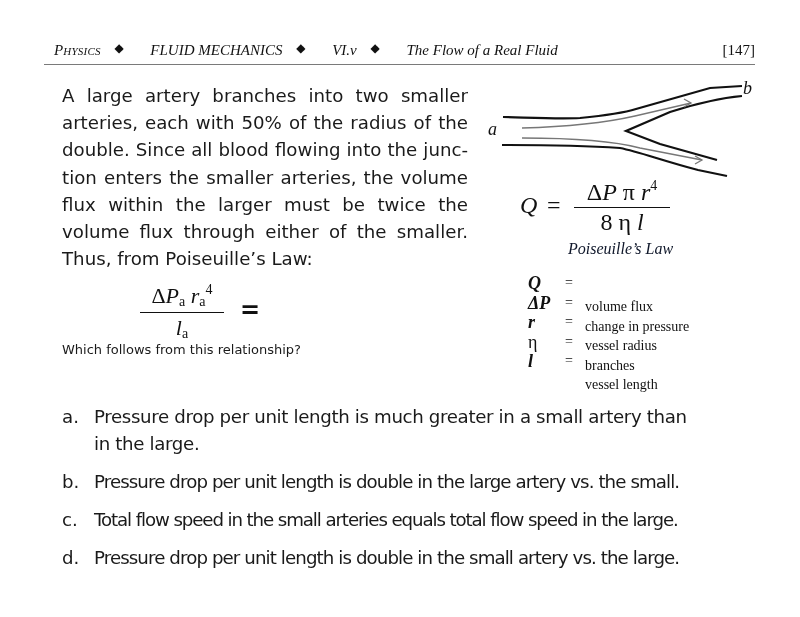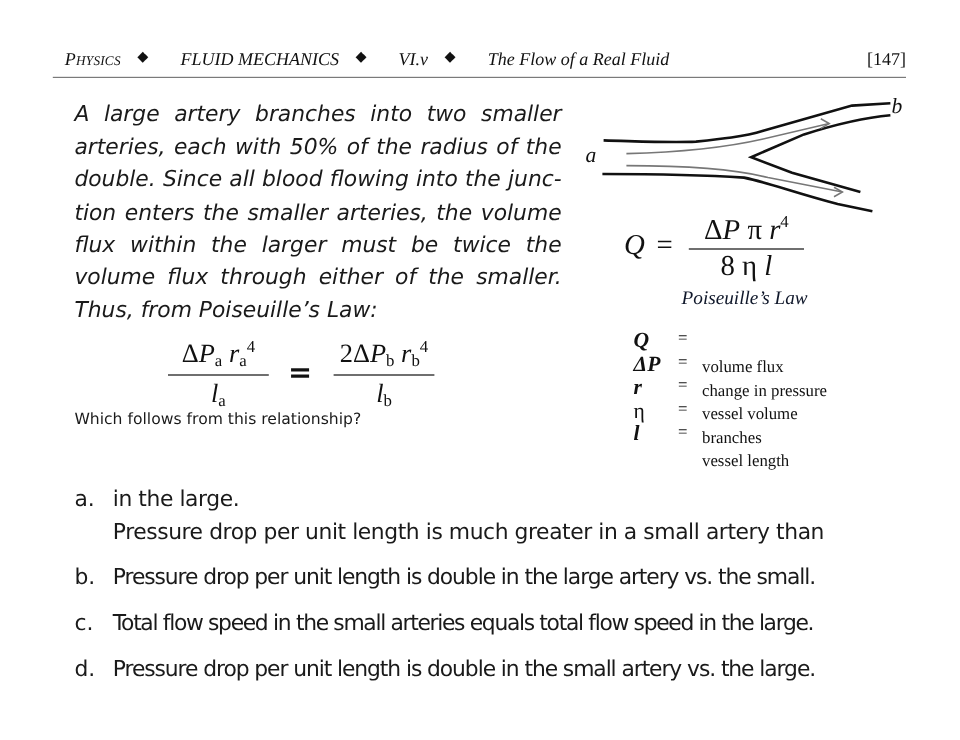--- a/index.html
+++ b/index.html
@@ -68,21 +68,20 @@
       font-size: 18.2px;
       line-height: 27.2px;
       text-align: justify;
       color: #1a1a1a;
     }
     .intro .line {
       display: block;
       text-align: justify;
       text-align-last: justify;
       white-space: nowrap;
-      font-style: italic;
     }
     .intro .line.last { text-align-last: left; }
 
     .equation {
       position: absolute;
       left: 140px;
       top: 282px;
       width: 230px;
       height: 58px;
       font-family: "Liberation Serif", serif;
@@ -264,25 +263,20 @@
   <span class="line last">Thus, from Poiseuille’s Law:</span>
 </div>
 
 <div class="equation">
   <div class="frac" style="left:0; width:84px;">
     <span class="num"><span>Δ</span><span class="it">P</span><sub>a</sub>&nbsp;<span class="it">r</span><sub>a</sub><sup>4</sup></span>
     <span class="bar"></span>
     <span class="den"><span>l</span><sub>a</sub></span>
   </div>
   <div class="eq-sign">=</div>
-  <div class="frac" style="left:138px; width:84px;">
-    <span class="num"><span>2</span><span>Δ</span><span class="it">P</span><sub>b</sub>&nbsp;<span class="it">r</span><sub>b</sub><sup>4</sup></span>
-    <span class="bar"></span>
-    <span class="den"><span>l</span><sub>b</sub></span>
-  </div>
 </div>
 
 <div class="question">Which follows from this relationship?</div>
 
 <div class="diagram">
   <svg width="290" height="110" viewBox="0 0 290 110">
 
     <path d="M23 41 C 60 42, 80 43, 100 42 C 120 40, 140 38, 156 33 L 230 12 L 262 10" fill="none" stroke="#111" stroke-width="2.2"></path>
     <path d="M22 69 C 60 69, 110 70, 140 72 C 160 76, 180 84, 218 94 L 247 100" fill="none" stroke="#111" stroke-width="2.2"></path>
 
@@ -315,39 +309,39 @@
     <span class="desc">volume flux</span>
   </div>
   <div class="row">
     <span class="sym">ΔP</span>
     <span class="eqs">=</span>
     <span class="desc">change in pressure</span>
   </div>
   <div class="row">
     <span class="sym">r</span>
     <span class="eqs">=</span>
-    <span class="desc">vessel volume</span>
+    <span class="desc">vessel radius</span>
   </div>
   <div class="row">
     <span class="sym upright">η</span>
     <span class="eqs">=</span>
     <span class="desc">branches</span>
   </div>
   <div class="row">
     <span class="sym">l</span>
     <span class="eqs">=</span>
     <span class="desc">vessel length</span>
   </div>
 </div>
 
 <div class="options">
   <div class="option">
     <span class="letter">a.</span>
+    <span class="text">Pressure drop per unit length is much greater in a small artery than</span>
     <span class="text">in the large.</span>
-    <span class="text">Pressure drop per unit length is much greater in a small artery than</span>
   </div>
   <div class="option">
     <span class="letter">b.</span>
     <span class="text" style="letter-spacing:-0.9px;">Pressure drop per unit length is double in the large artery vs. the small.</span>
   </div>
   <div class="option">
     <span class="letter">c.</span>
     <span class="text" style="letter-spacing:-1.1px;">Total flow speed in the small arteries equals total flow speed in the large.</span>
   </div>
   <div class="option">

